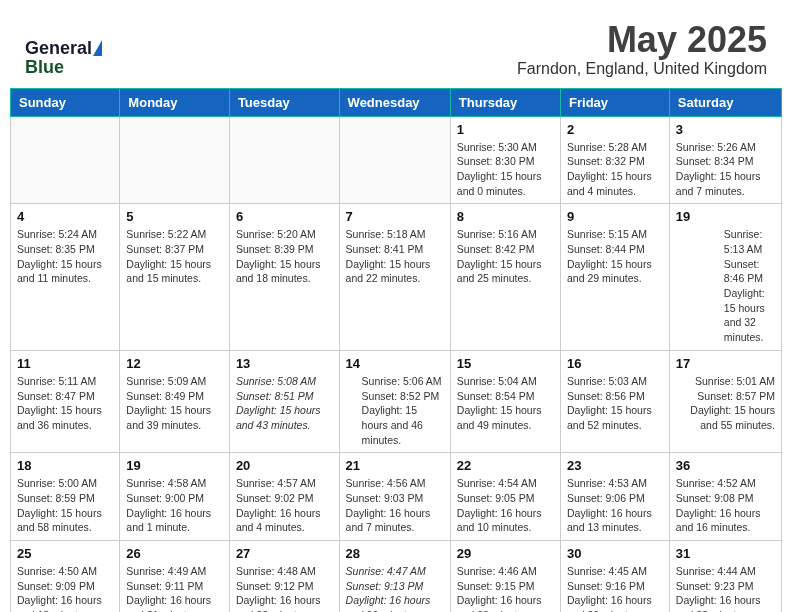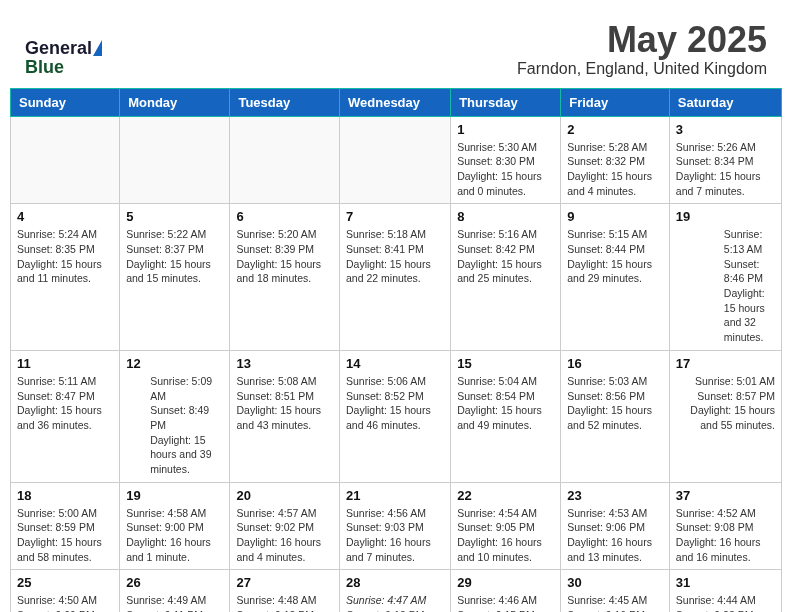--- a/index.html
+++ b/index.html
@@ -185,33 +185,33 @@
       </tr>
       <tr>
         <td>
           <div class="day-number">11</div>
           <div class="day-info" style="white-space: pre-line;">Sunrise: 5:11 AM
 Sunset: 8:47 PM
 Daylight: 15 hours and 36 minutes.</div>
         </td>
         <td>
           <div class="day-number">12</div>
-          <div class="day-info" style="white-space: pre-line; margin-left: 24px;">Sunrise: 5:09 AM
+          <div class="day-info" style="white-space: pre-line;">Sunrise: 5:09 AM
 Sunset: 8:49 PM
 Daylight: 15 hours and 39 minutes.</div>
         </td>
         <td>
           <div class="day-number">13</div>
-          <div class="day-info" style="white-space: pre-line;">Sunrise: 5:08 AM
+          <div class="day-info" style="white-space: pre-line; font-style: italic;">Sunrise: 5:08 AM
 Sunset: 8:51 PM
 Daylight: 15 hours and 43 minutes.</div>
         </td>
         <td>
           <div class="day-number">14</div>
-          <div class="day-info" style="white-space: pre-line;">Sunrise: 5:06 AM
+          <div class="day-info" style="white-space: pre-line; margin-left: 16px;">Sunrise: 5:06 AM
 Sunset: 8:52 PM
 Daylight: 15 hours and 46 minutes.</div>
         </td>
         <td>
           <div class="day-number">15</div>
           <div class="day-info" style="white-space: pre-line;">Sunrise: 5:04 AM
 Sunset: 8:54 PM
 Daylight: 15 hours and 49 minutes.</div>
         </td>
         <td>
@@ -258,21 +258,21 @@
 Sunset: 9:05 PM
 Daylight: 16 hours and 10 minutes.</div>
         </td>
         <td>
           <div class="day-number">23</div>
           <div class="day-info" style="white-space: pre-line;">Sunrise: 4:53 AM
 Sunset: 9:06 PM
 Daylight: 16 hours and 13 minutes.</div>
         </td>
         <td>
-          <div class="day-number">37</div>
+          <div class="day-number">36</div>
           <div class="day-info" style="white-space: pre-line;">Sunrise: 4:52 AM
 Sunset: 9:08 PM
 Daylight: 16 hours and 16 minutes.</div>
         </td>
       </tr>
       <tr>
         <td>
           <div class="day-number">25</div>
           <div class="day-info" style="white-space: pre-line;">Sunrise: 4:50 AM
 Sunset: 9:09 PM

